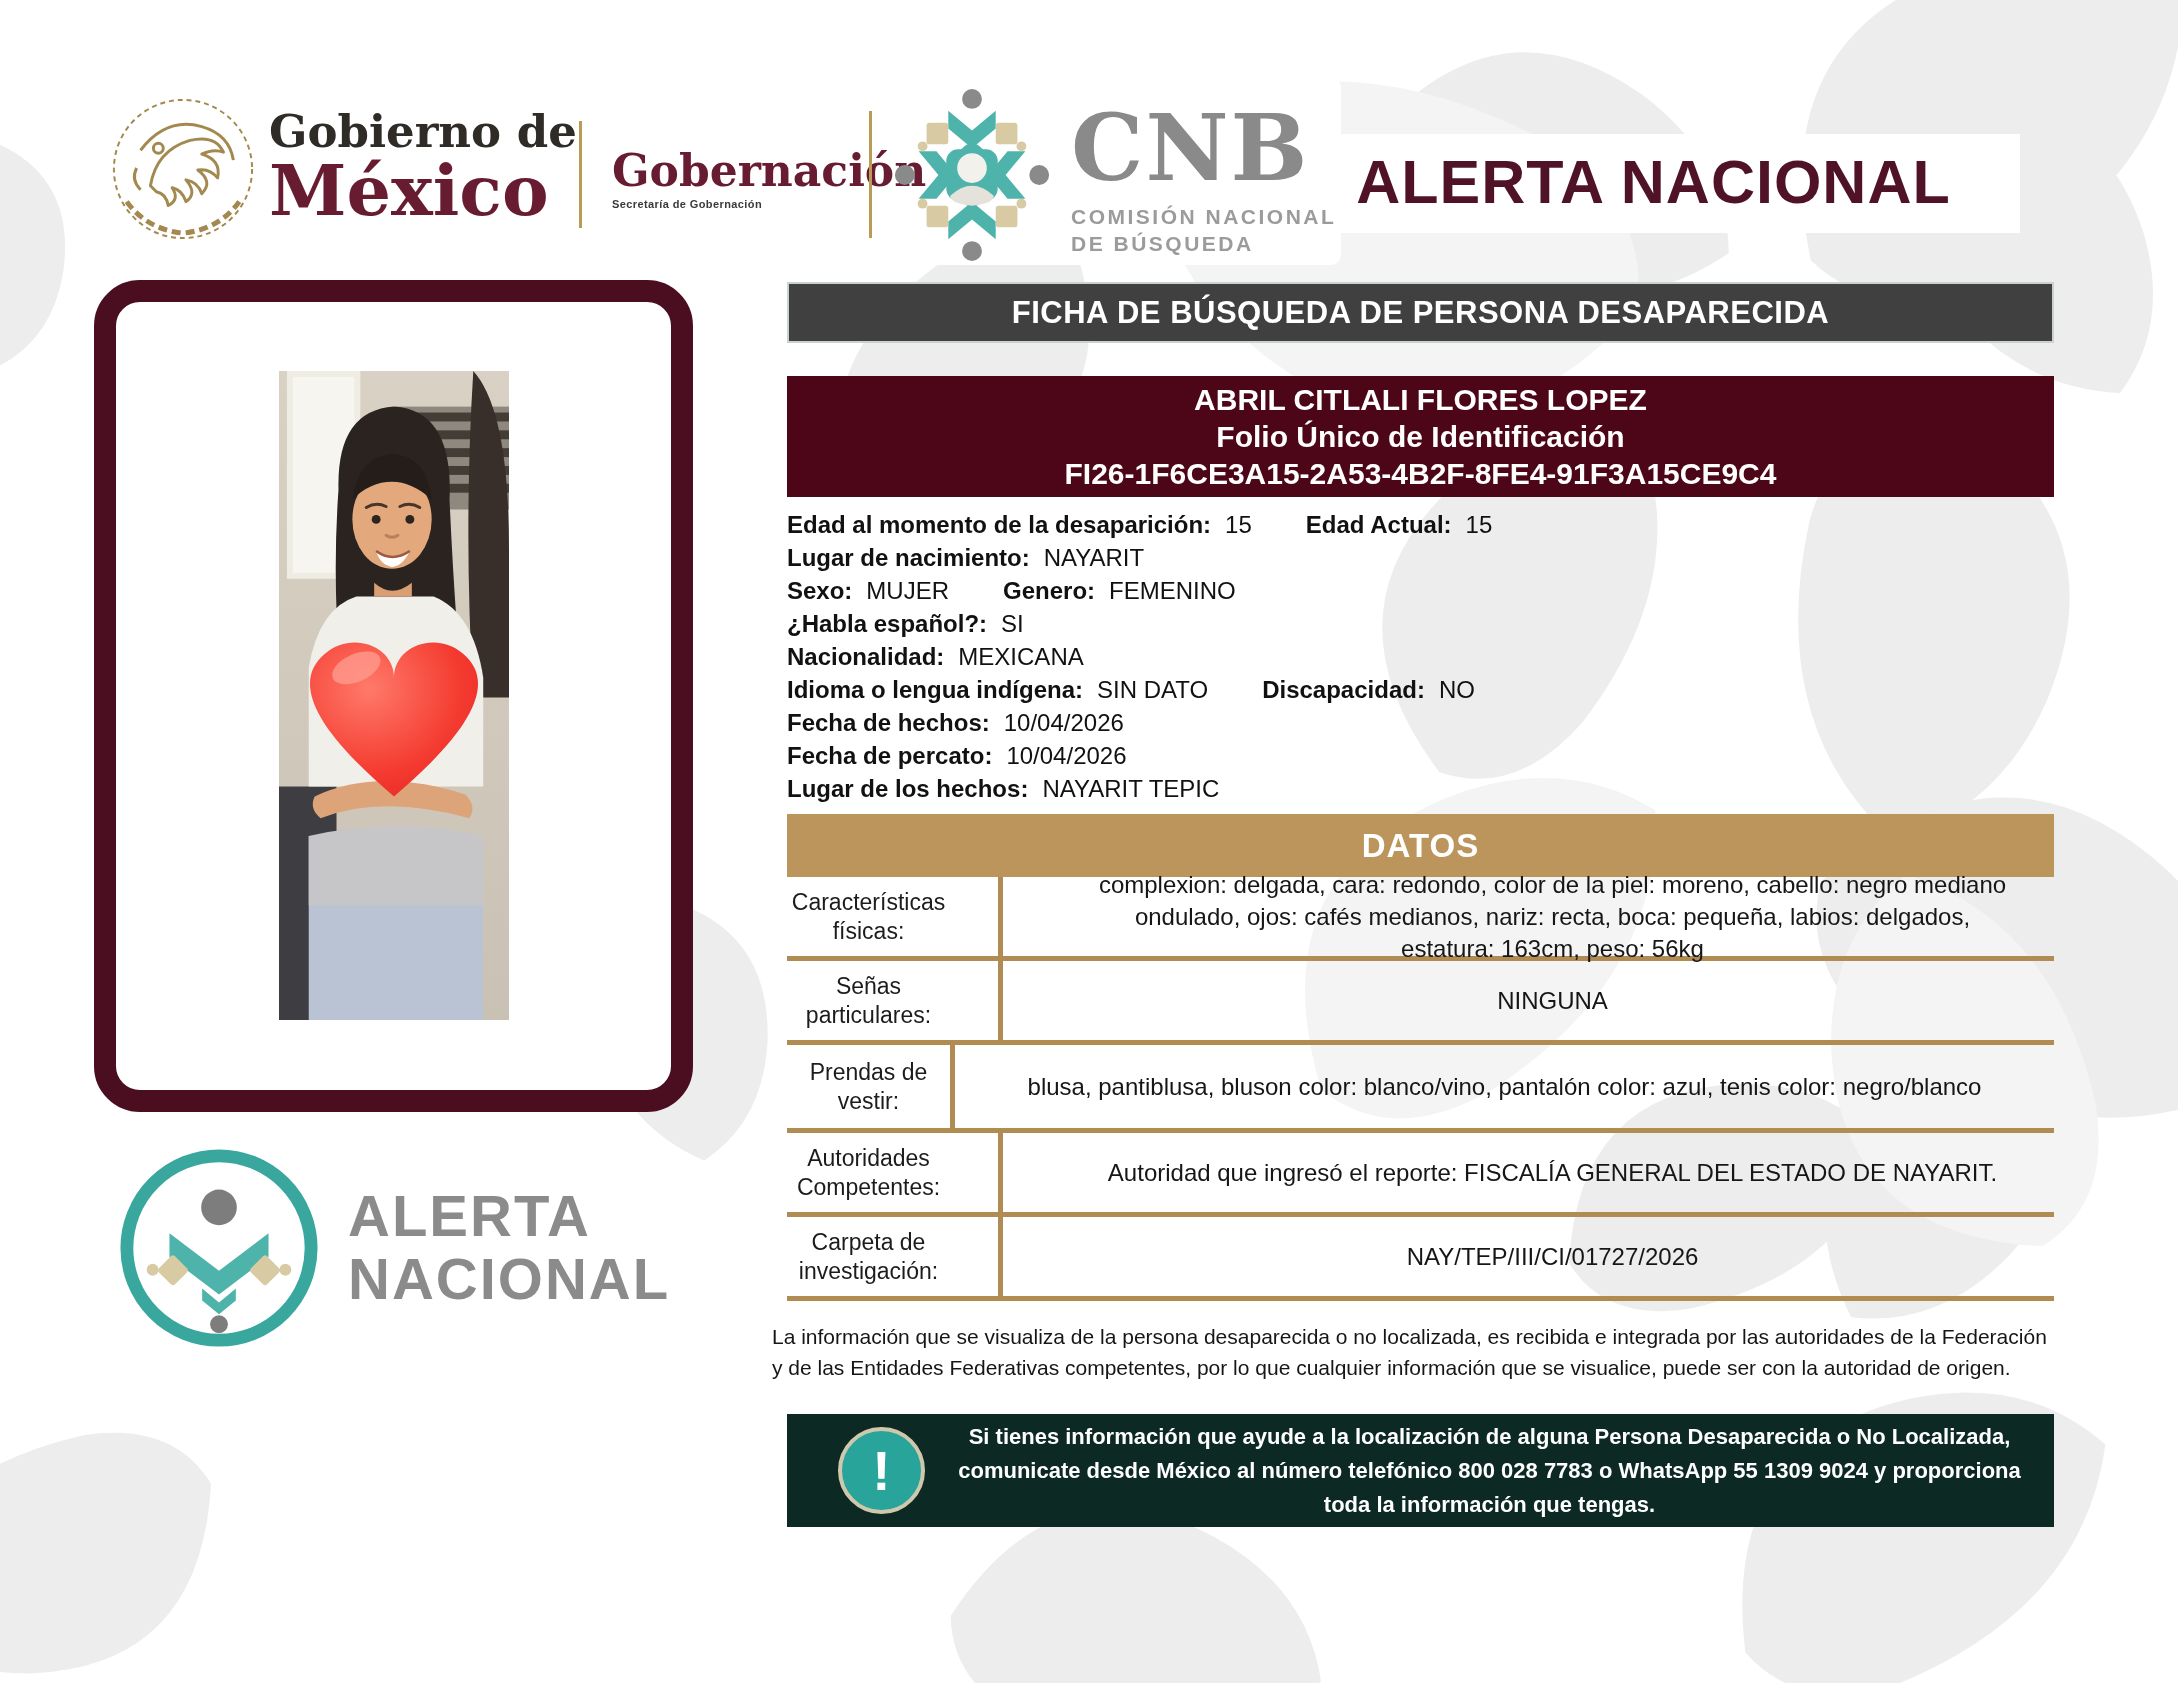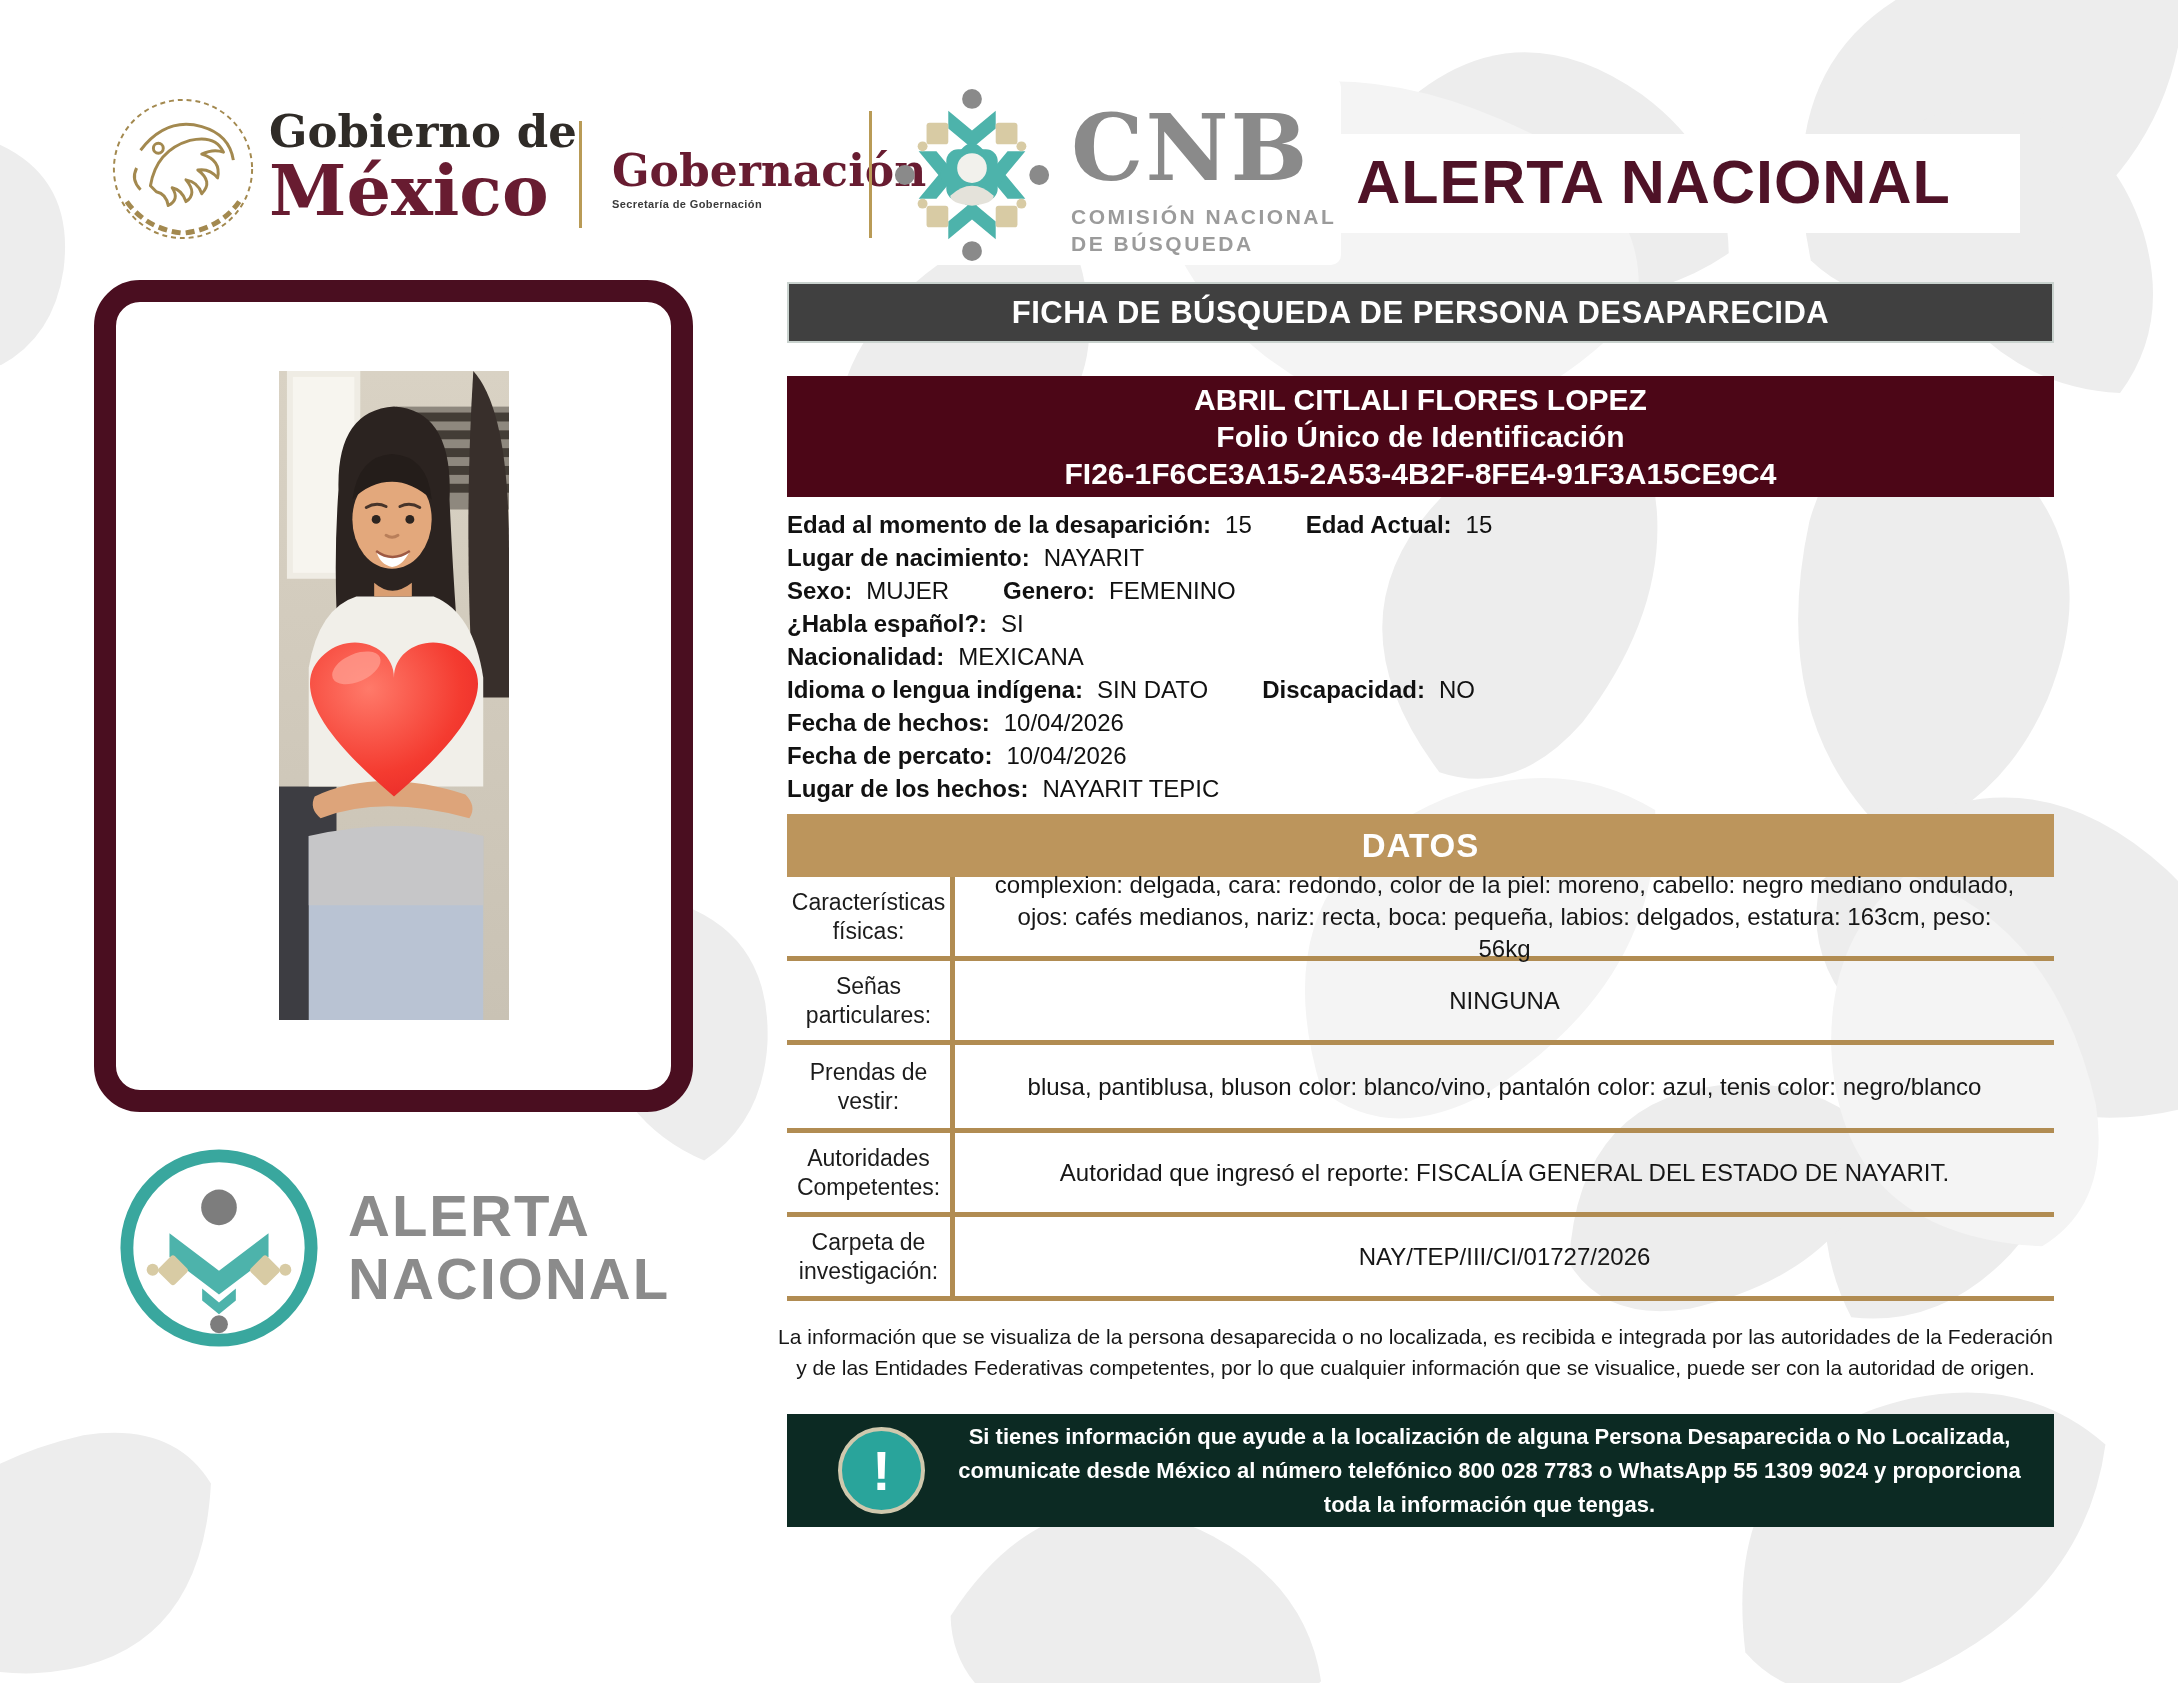--- a/index.html
+++ b/index.html
@@ -50,22 +50,22 @@
   .pair2{margin-left:54px;}
   .banner-datos{top:814px;height:63px;background:#bc955c;display:flex;align-items:center;
                 justify-content:center;color:#fff;font-weight:bold;font-size:33px;letter-spacing:1px;}
   .info-table{top:877px;}
   .t-row{display:flex;border-bottom:5px solid #b18c52;}
   .t-label{width:163px;flex:none;display:flex;align-items:center;justify-content:center;
            text-align:center;font-size:23px;line-height:29px;color:#1c1c1c;padding:0 4px;box-sizing:border-box;}
   .t-sep{width:5px;flex:none;background:#b18c52;}
   .t-value{flex:1;display:flex;align-items:center;justify-content:center;text-align:center;
            font-size:24px;line-height:32px;color:#161616;padding:11px 34px;}
-  .h80{height:79px;} .h84{height:83px;}
-  .disclaimer{left:772px;top:1321px;width:1287px;text-align:center;font-size:21px;
+  .h80{height:79px;gap:48px;} .h84{height:83px;}
+  .disclaimer{left:772px;top:1321px;width:1287px;font-size:21px;
               line-height:31px;color:#161616;}
   .footer-banner{top:1414px;height:113px;background:#0c2a23;}
   .excl{position:absolute;left:51px;top:13px;width:87px;height:87px;border-radius:50%;
         background:#29a49b;border:4px solid #cfc8ad;box-sizing:border-box;
         display:flex;align-items:center;justify-content:center;
         color:#fff;font-size:55px;font-weight:bold;}
   .footer-text{position:absolute;left:166px;right:28px;top:50%;transform:translateY(-50%);
                text-align:center;color:#fff;font-weight:bold;font-size:22px;line-height:34px;}
 </style>
 </head>

